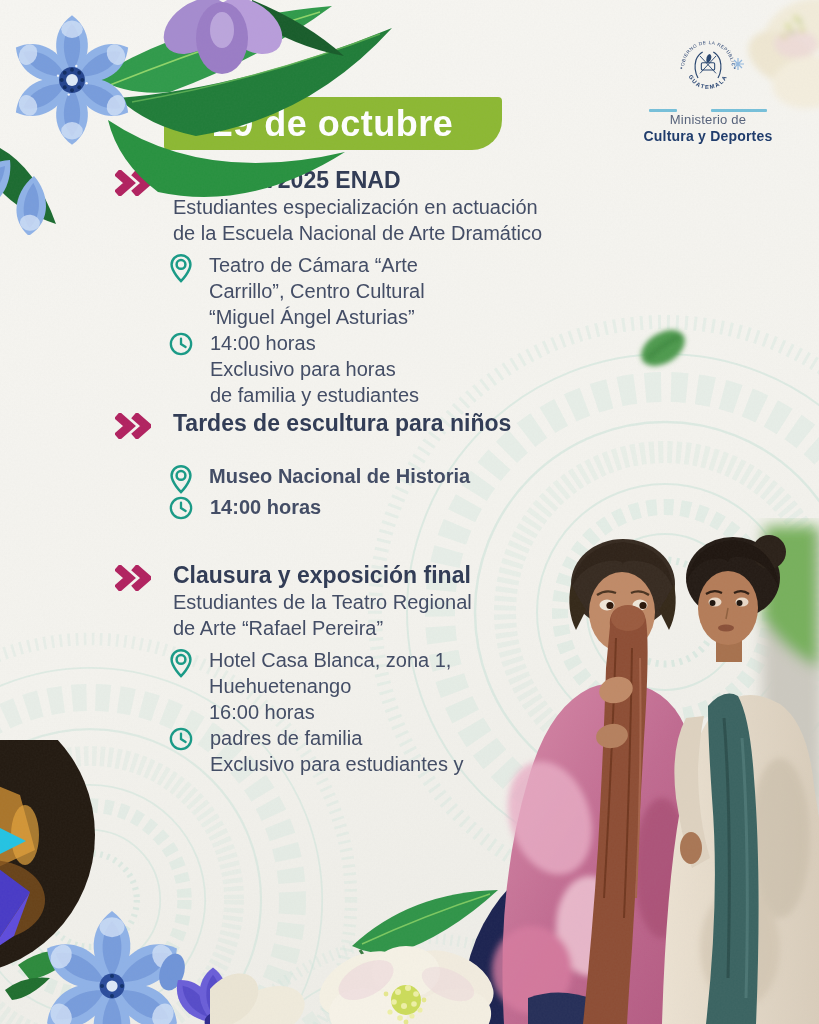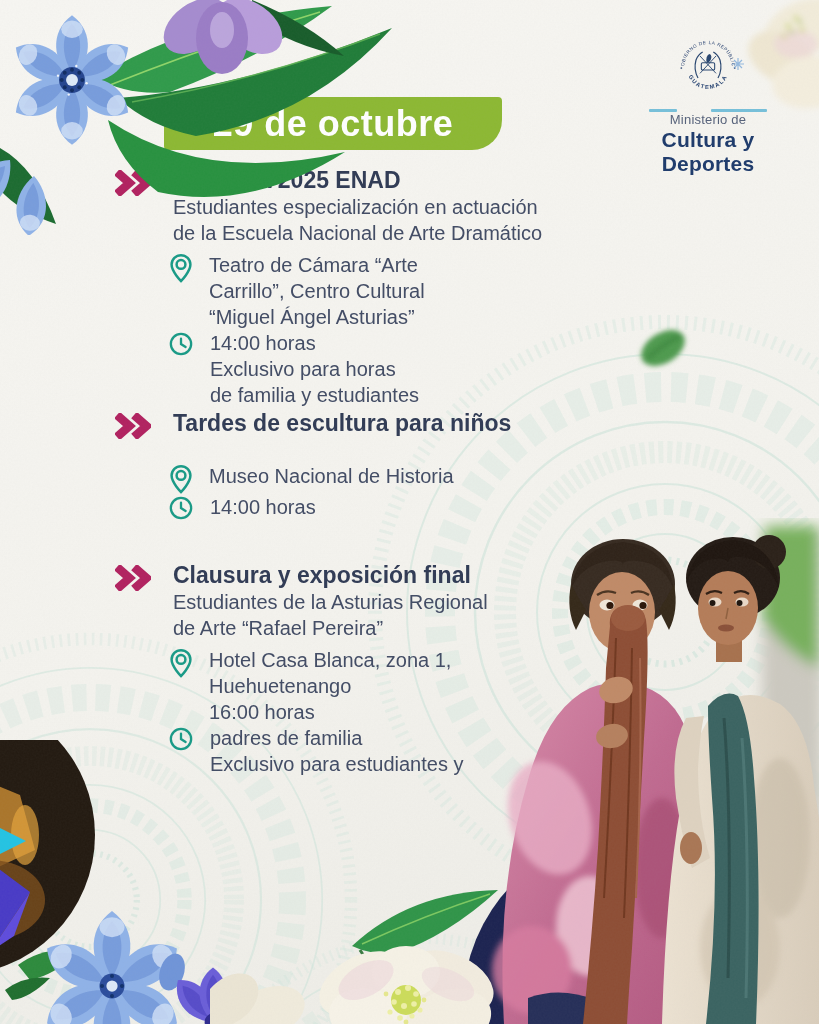--- a/index.html
+++ b/index.html
@@ -16,39 +16,39 @@
   .deco-low{z-index:3;pointer-events:none;}
   .grain{left:0;top:0;z-index:6;pointer-events:none;}
 
   
   .gov-logo{left:618px;top:36px;width:180px;z-index:4;text-align:center;}
   .seal{margin:0 auto;}
   .logo-divider{display:flex;justify-content:center;gap:34px;margin-top:9px;}
   .logo-divider .seg{display:block;height:3px;background:#76c0da;border-radius:1px;}
   .seg-l{width:28px;} .seg-r{width:56px;}
   .ministry-1{font-size:13px;color:#55617a;letter-spacing:.2px;}
-  .ministry-2{margin-top:1px;font-size:21px;font-weight:bold;color:#1d3a6b;letter-spacing:.2px;}
+  .ministry-2{margin-top:1px;font-size:14px;font-weight:bold;color:#1d3a6b;letter-spacing:.2px;}
 
   
   .date-banner{
     left:164px;top:97px;width:338px;height:53px;z-index:4;
     background:#8cb832;border-radius:4px 4px 30px 4px;
     display:flex;align-items:center;justify-content:center;
     color:#ffffff;font-size:36px;font-weight:bold;letter-spacing:.5px;
   }
 
   
   .event{position:absolute;left:115px;width:480px;z-index:4;color:#414b64;}
   .ev-head{display:flex;align-items:flex-start;}
   .chev{flex:0 0 36px;margin-top:3px;}
   .head-text{margin-left:22px;}
   .ev-title{font-size:23px;line-height:27px;font-weight:bold;color:#2f3a54;}
   .ev-sub{font-size:20px;line-height:26px;color:#414b64;}
   .ev-details{margin-left:53px;margin-top:6px;}
-  .ev-details.gap{margin-top:24px;}
+  .ev-details.gap{margin-top:24px;font-weight:bold;}
   .detail-row{display:flex;align-items:flex-start;}
   .icon-col{flex:0 0 27px;padding-top:1px;}
   .d-text{margin-left:14px;font-size:20px;line-height:26px;color:#414b64;}
 </style>
 </head>
 <body>
 
 <div class="page">
 
   <svg style="position:absolute;width:0;height:0" aria-hidden="true">
@@ -438,21 +438,21 @@
   </section>
 
   <section class="event" style="top:562px">
     <div class="ev-head">
       <svg class="chev" width="36" height="26" viewBox="0 0 36 26">
           <use href="#icon-chev"></use>
         </svg>
       <div class="head-text">
         <div class="ev-title">Clausura y exposición final</div>
         <div class="ev-sub">
-          <div>Estudiantes de la Asturias Regional</div>
+          <div>Estudiantes de la Teatro Regional</div>
           <div>de Arte “Rafael Pereira”</div>
         </div>
       </div>
     </div>
     <div class="ev-details">
       <div class="detail-row">
         <span class="icon-col">
             <svg width="26" height="30" viewBox="0 0 26 30">
               <use href="#icon-pin"></use>
             </svg>

